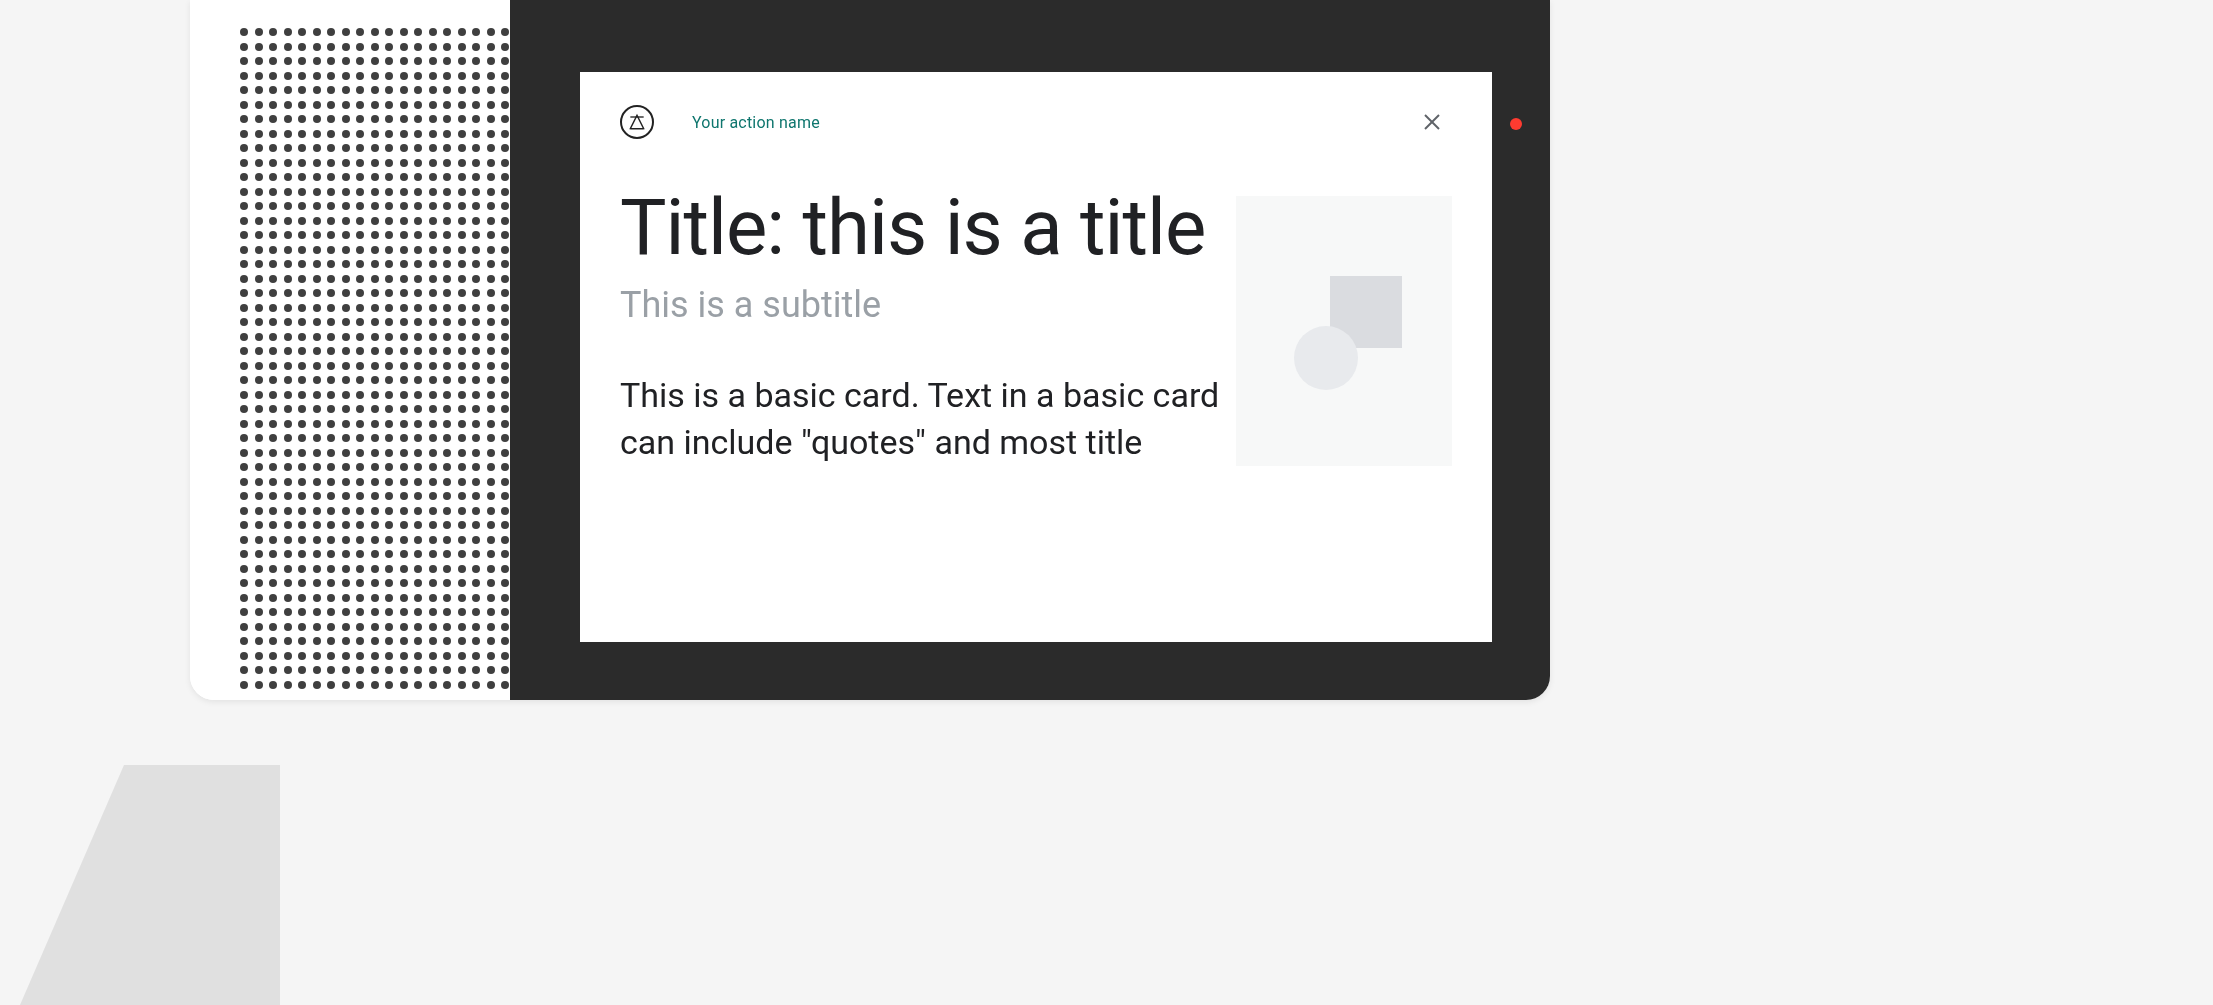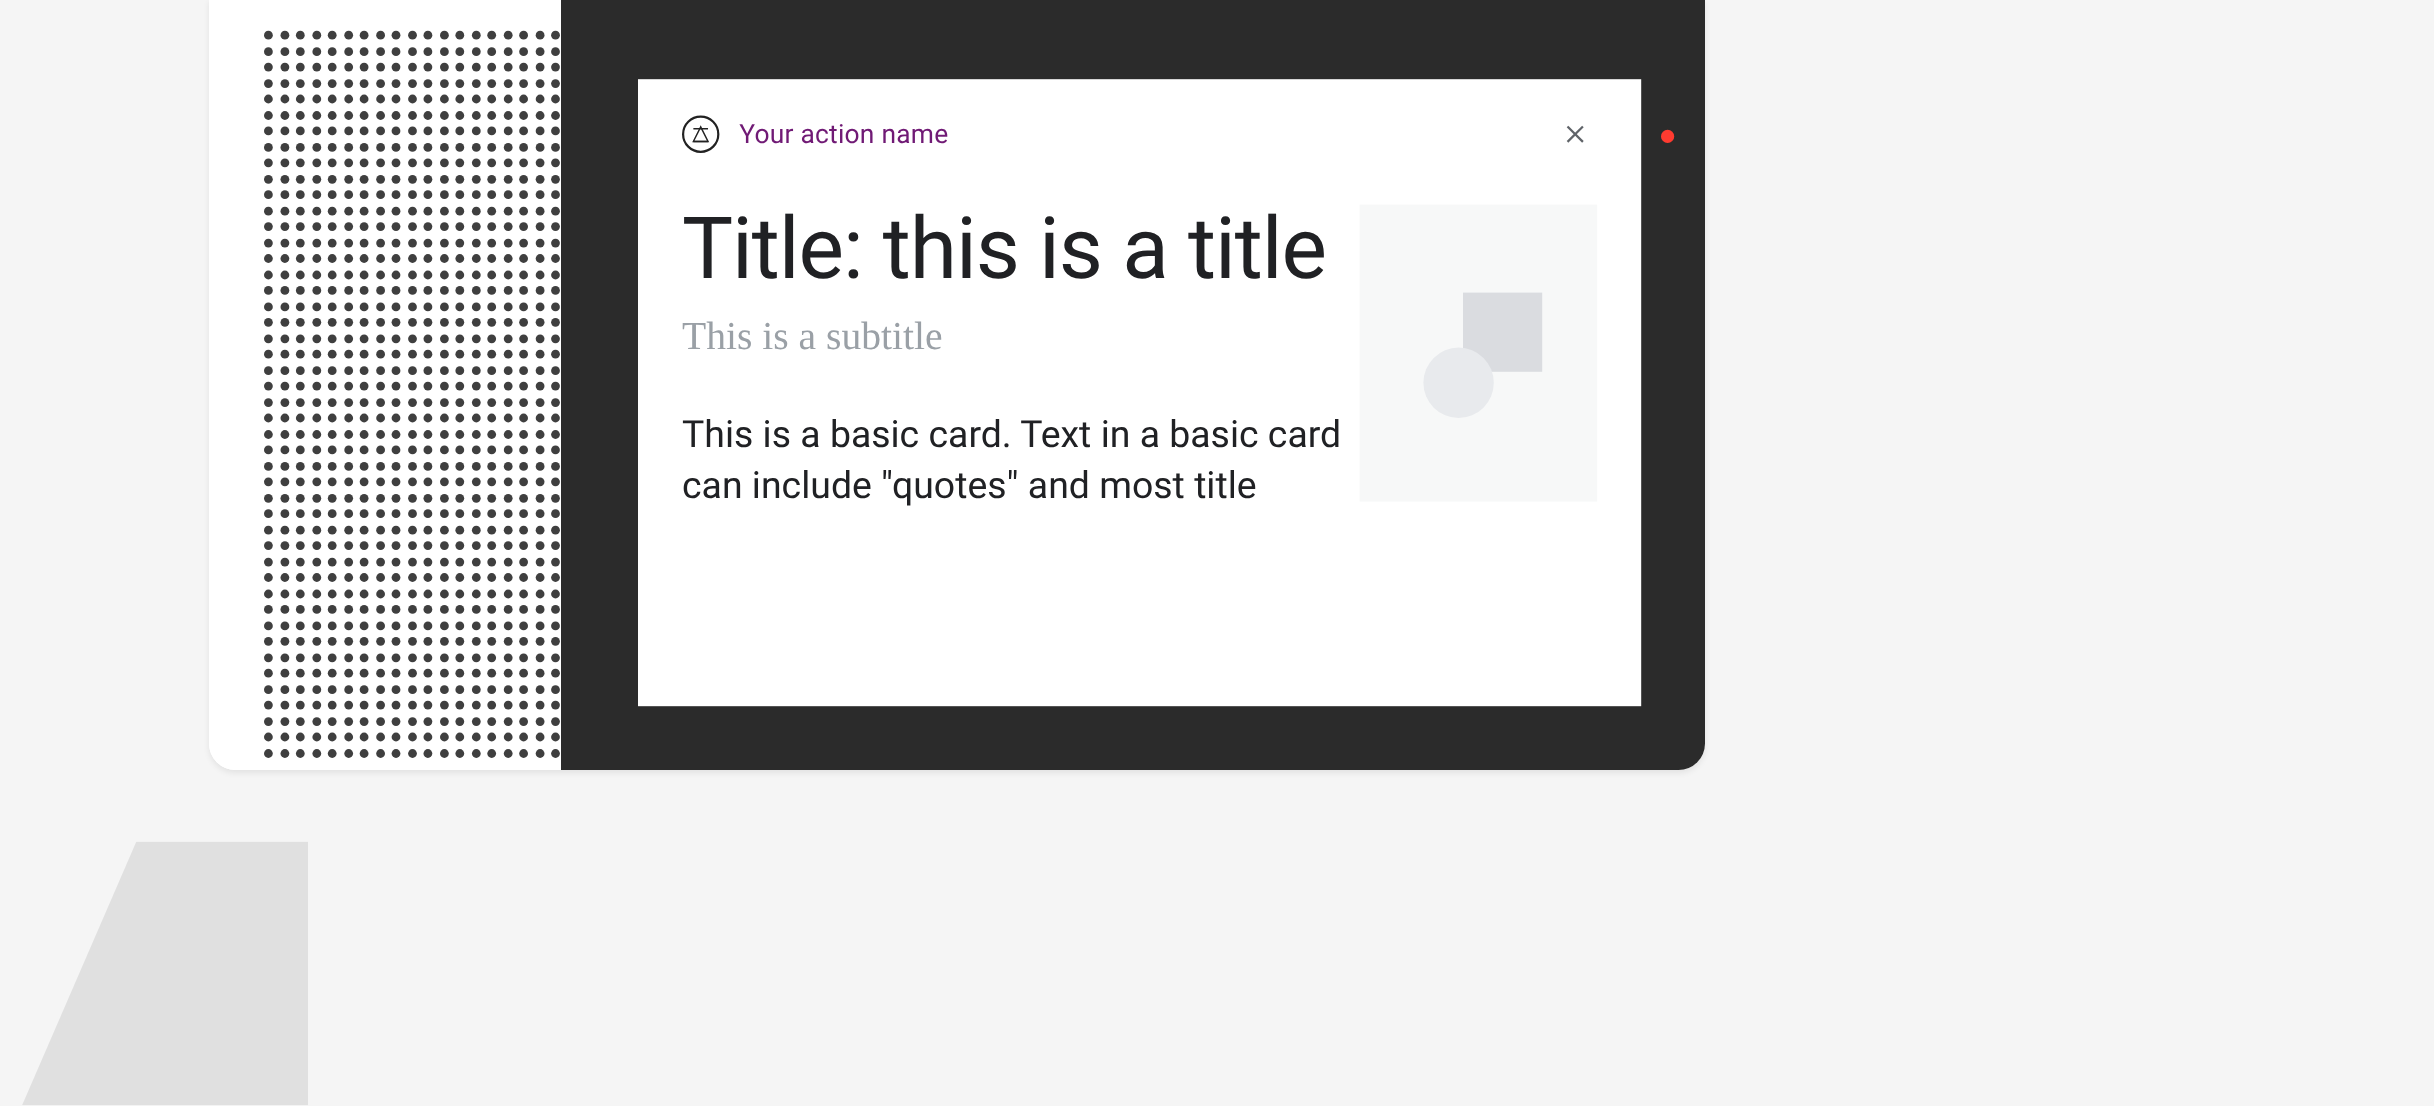--- a/index.html
+++ b/index.html
@@ -90,54 +90,55 @@
     .action-icon {
       width: 34px; height: 34px;
       border: 2px solid #222;
       border-radius: 50%;
       display: flex;
       align-items: center;
       justify-content: center;
     }
     .action-icon svg { width: 20px; height: 20px; }
     .action-name {
-      font-size: 24px;
-      color: #701a75;
+      font-size: 16px;
+      color: #0f766e;
       letter-spacing: 0.2px;
+      margin-left: 20px;
     }
     .close-btn {
       margin-left: auto;
       width: 40px; height: 40px;
       display: flex;
       align-items: center;
       justify-content: center;
       color: #5f6368;
       cursor: pointer;
     }
     .close-btn svg { width: 24px; height: 24px; }
     .card-body {
       display: flex;
       padding: 30px 40px 0 40px;
       gap: 16px;
+      align-items: flex-end;
     }
     .text-col { flex: 1; min-width: 0; }
     .title {
       font-size: 78px;
       line-height: 1.08;
       font-weight: 400;
       color: #202124;
       letter-spacing: -1px;
       margin-bottom: 14px;
     }
     .subtitle {
       font-size: 36px;
       color: #9aa0a6;
       font-weight: 400;
       margin-bottom: 46px;
-      font-family: Liberation Serif, serif;
     }
     .body-text {
       font-size: 34px;
       line-height: 1.38;
       color: #202124;
       font-weight: 400;
     }
     .img-col {
       width: 216px;
       flex: 0 0 216px;

